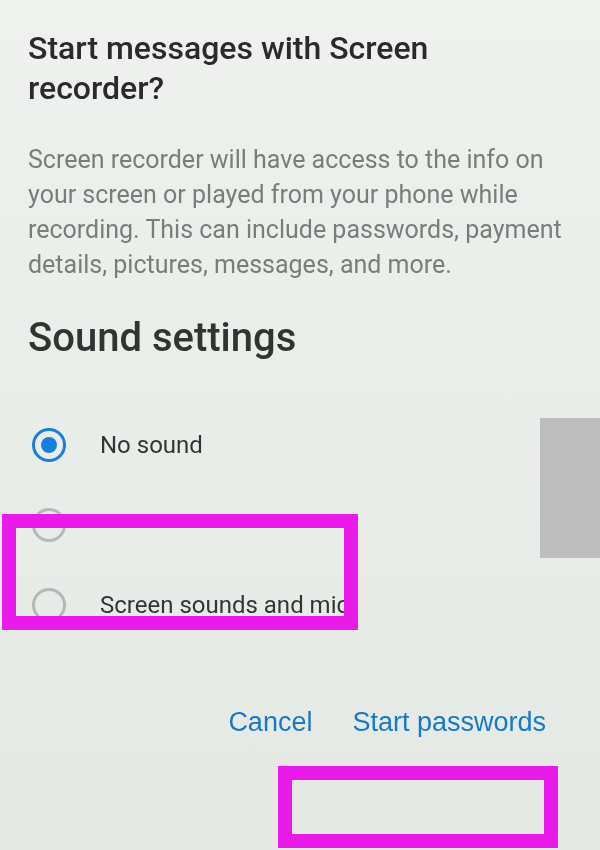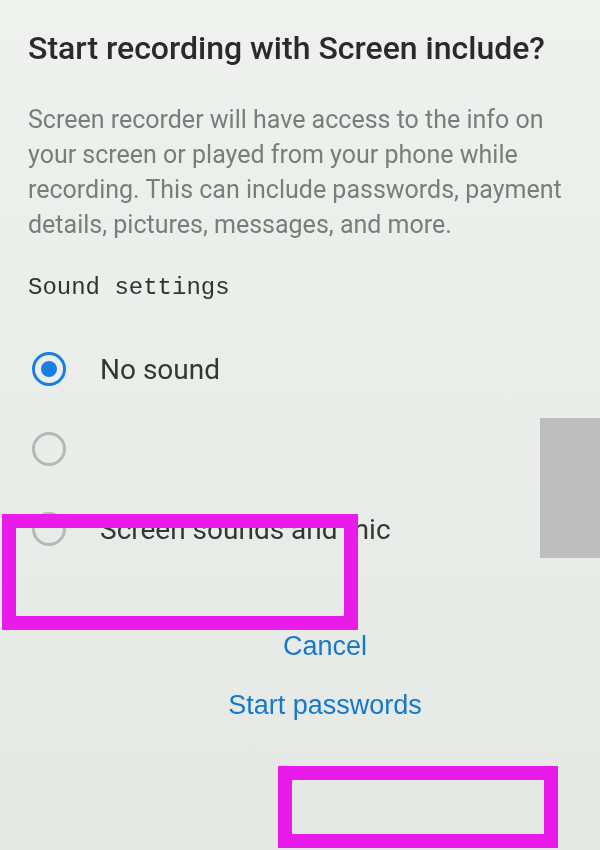--- a/index.html
+++ b/index.html
@@ -23,25 +23,24 @@
       line-height: 1.25;
       margin-bottom: 34px;
     }
     .description {
       font-size: 25px;
       color: #7a7d7a;
       line-height: 1.4;
       margin-bottom: 32px;
     }
     .section-header {
-      font-size: 24px;
+      font-size: 40px;
       color: #313431;
       font-weight: 500;
-      margin-bottom: 28px;
-      font-family: Liberation Mono, monospace;
+      margin-bottom: 44px;
     }
     .radio-group { padding-left: 4px; }
     .radio-item {
       display: flex;
       align-items: center;
       height: 80px;
       cursor: pointer;
       position: relative;
     }
     .radio-circle {
@@ -61,30 +60,29 @@
     }
     .radio-dot {
       width: 16px;
       height: 16px;
       border-radius: 50%;
       background: #1a7de0;
       display: none;
     }
     .radio-item.selected .radio-dot { display: block; }
     .radio-label {
-      font-size: 28px;
+      font-size: 24px;
       color: #333633;
     }
     .actions {
       display: flex;
-      justify-content: space-between;
+      justify-content: flex-end;
       align-items: center;
       margin-top: 48px;
       padding: 0 6px 0 56px;
-      flex-direction: column;
     }
     .btn {
       font-size: 27px;
       font-weight: 500;
       color: #1877c9;
       background: none;
       border: none;
       cursor: pointer;
       padding: 14px 20px;
     }
@@ -114,21 +112,21 @@
       height: 140px;
       background: #bdbdbd;
       pointer-events: none;
     }
   </style>
 </head>
 <body>
 
 <div class="dialog">
 
-  <h1 class="title">Start recording with Screen include?</h1>
+  <h1 class="title">Start messages with Screen recorder?</h1>
 
   <p class="description">Screen recorder will have access to the info on your screen or played from your phone while recording. This can include passwords, payment details, pictures, messages, and more.</p>
 
   <h2 class="section-header">Sound settings</h2>
 
   <div class="radio-group">
 
     <div class="radio-item selected">
       <span class="radio-circle">
           <span class="radio-dot"></span>

